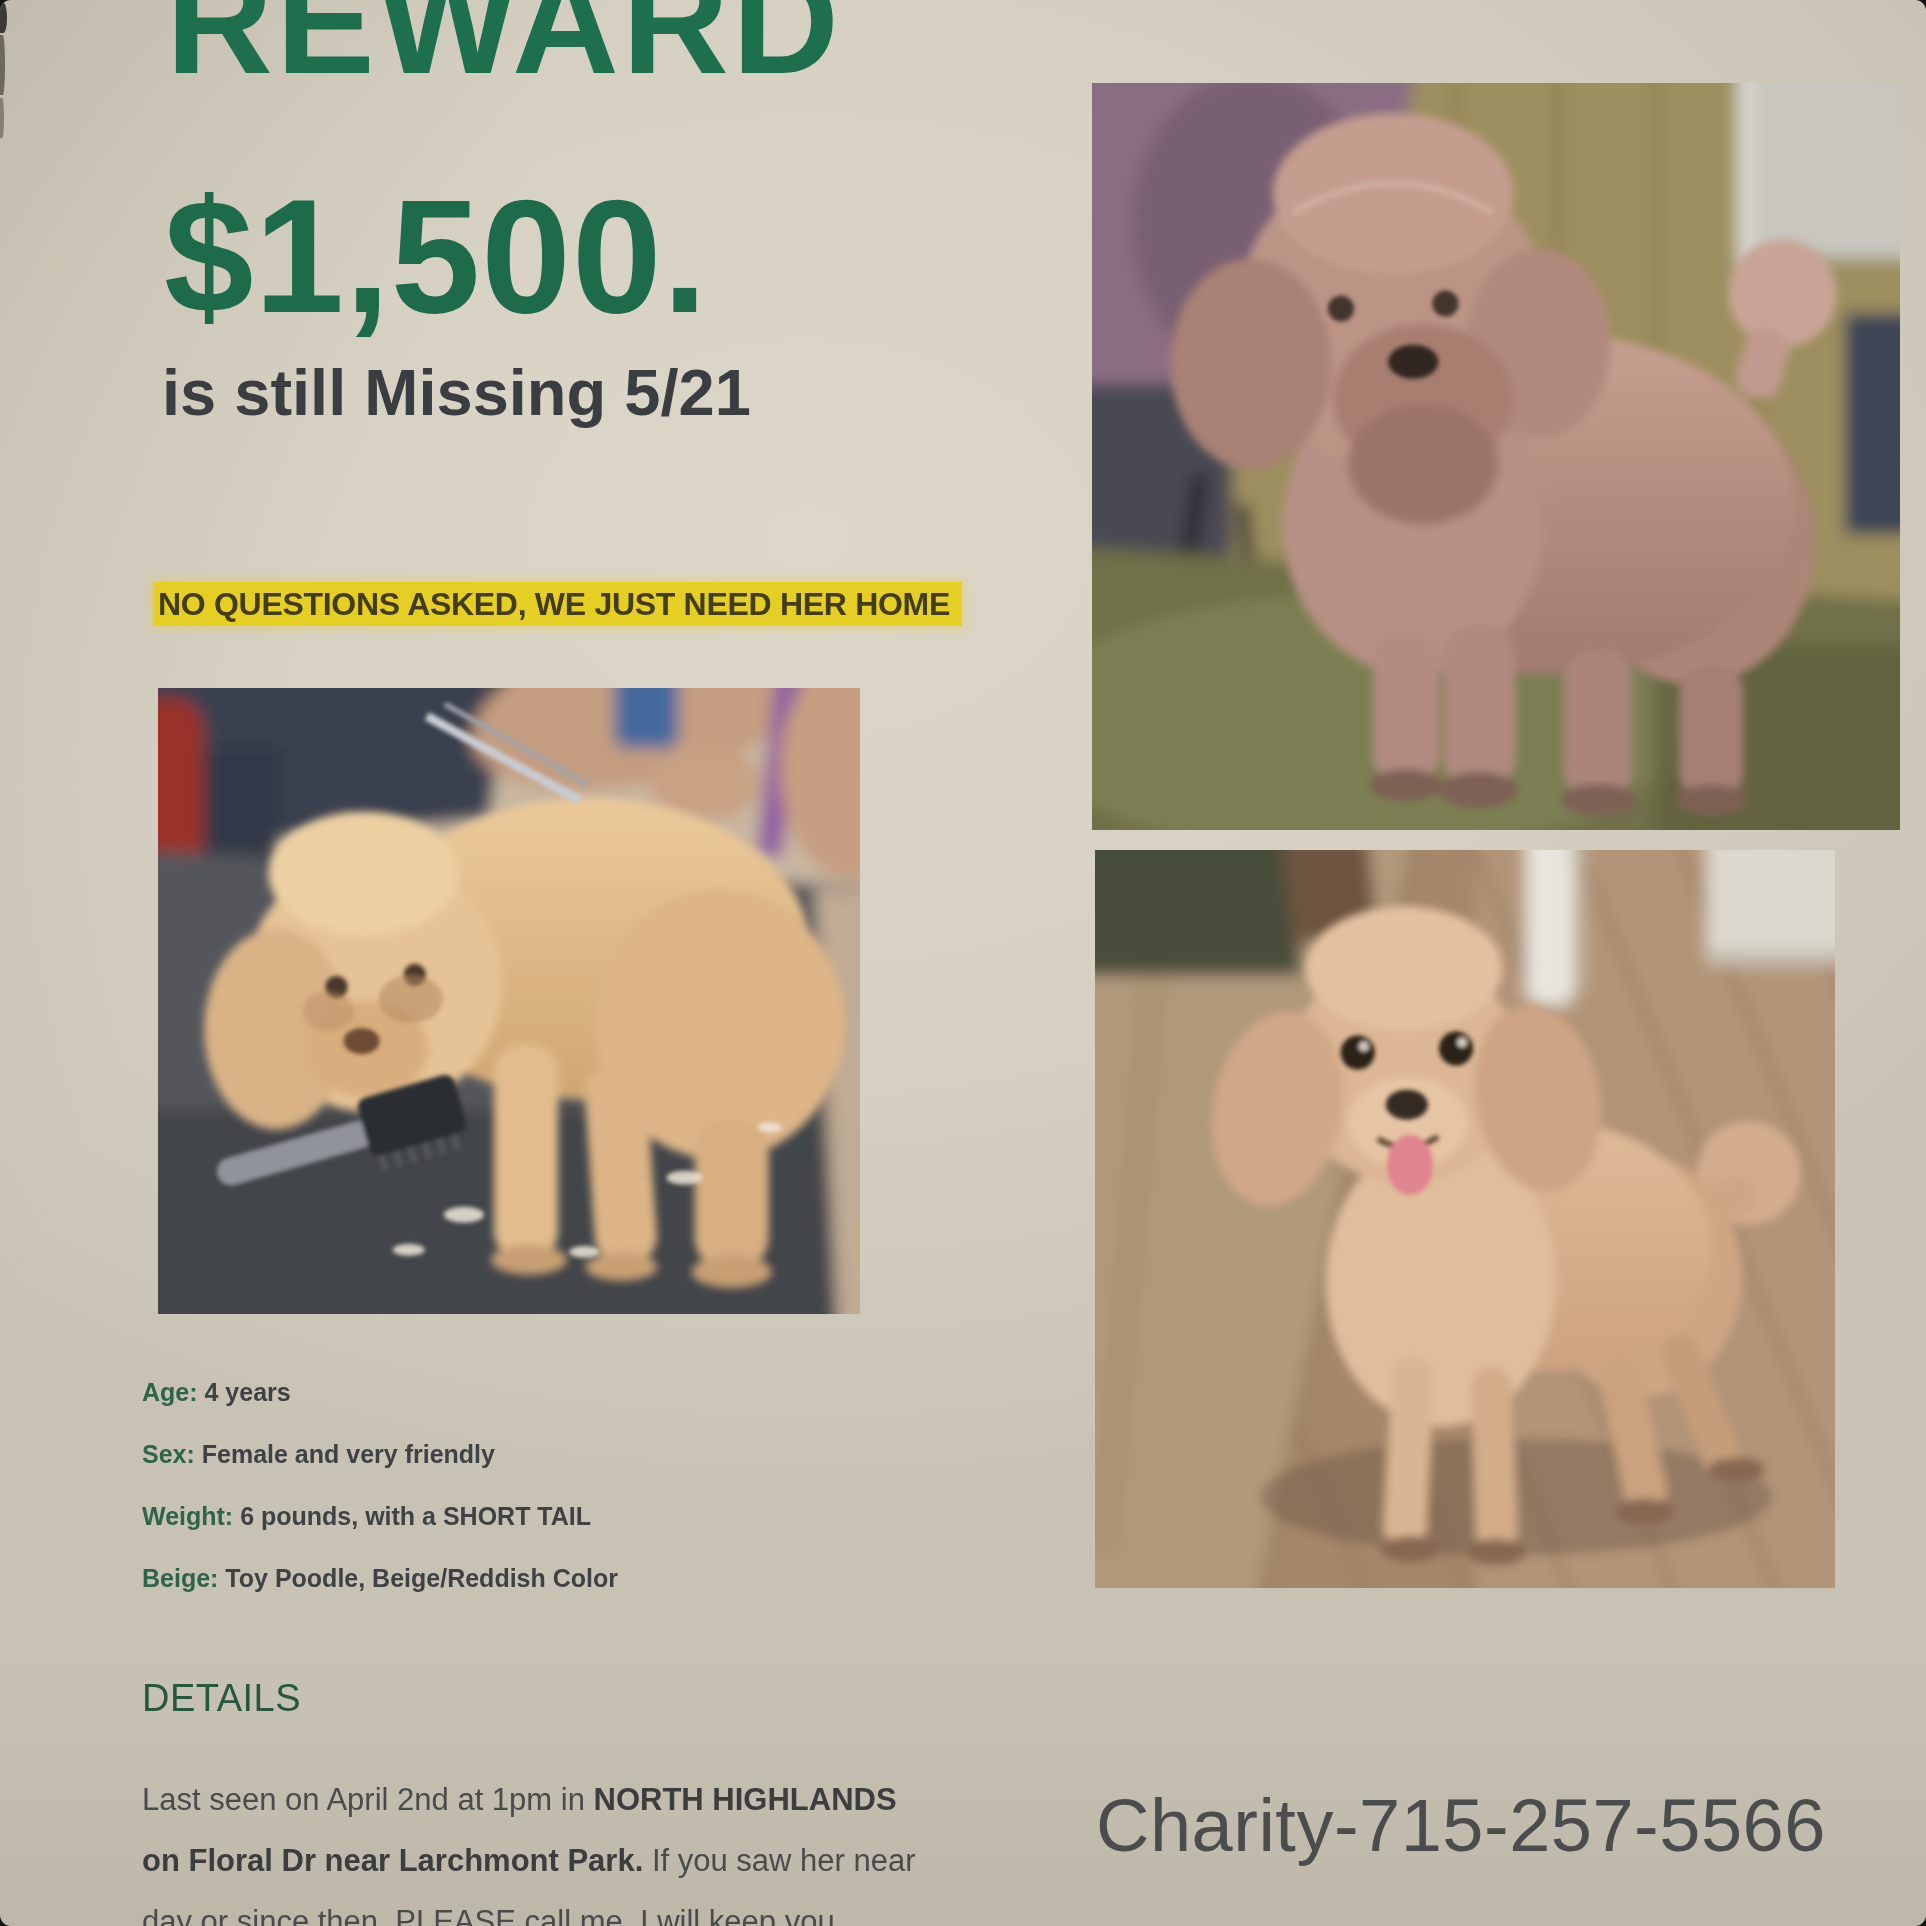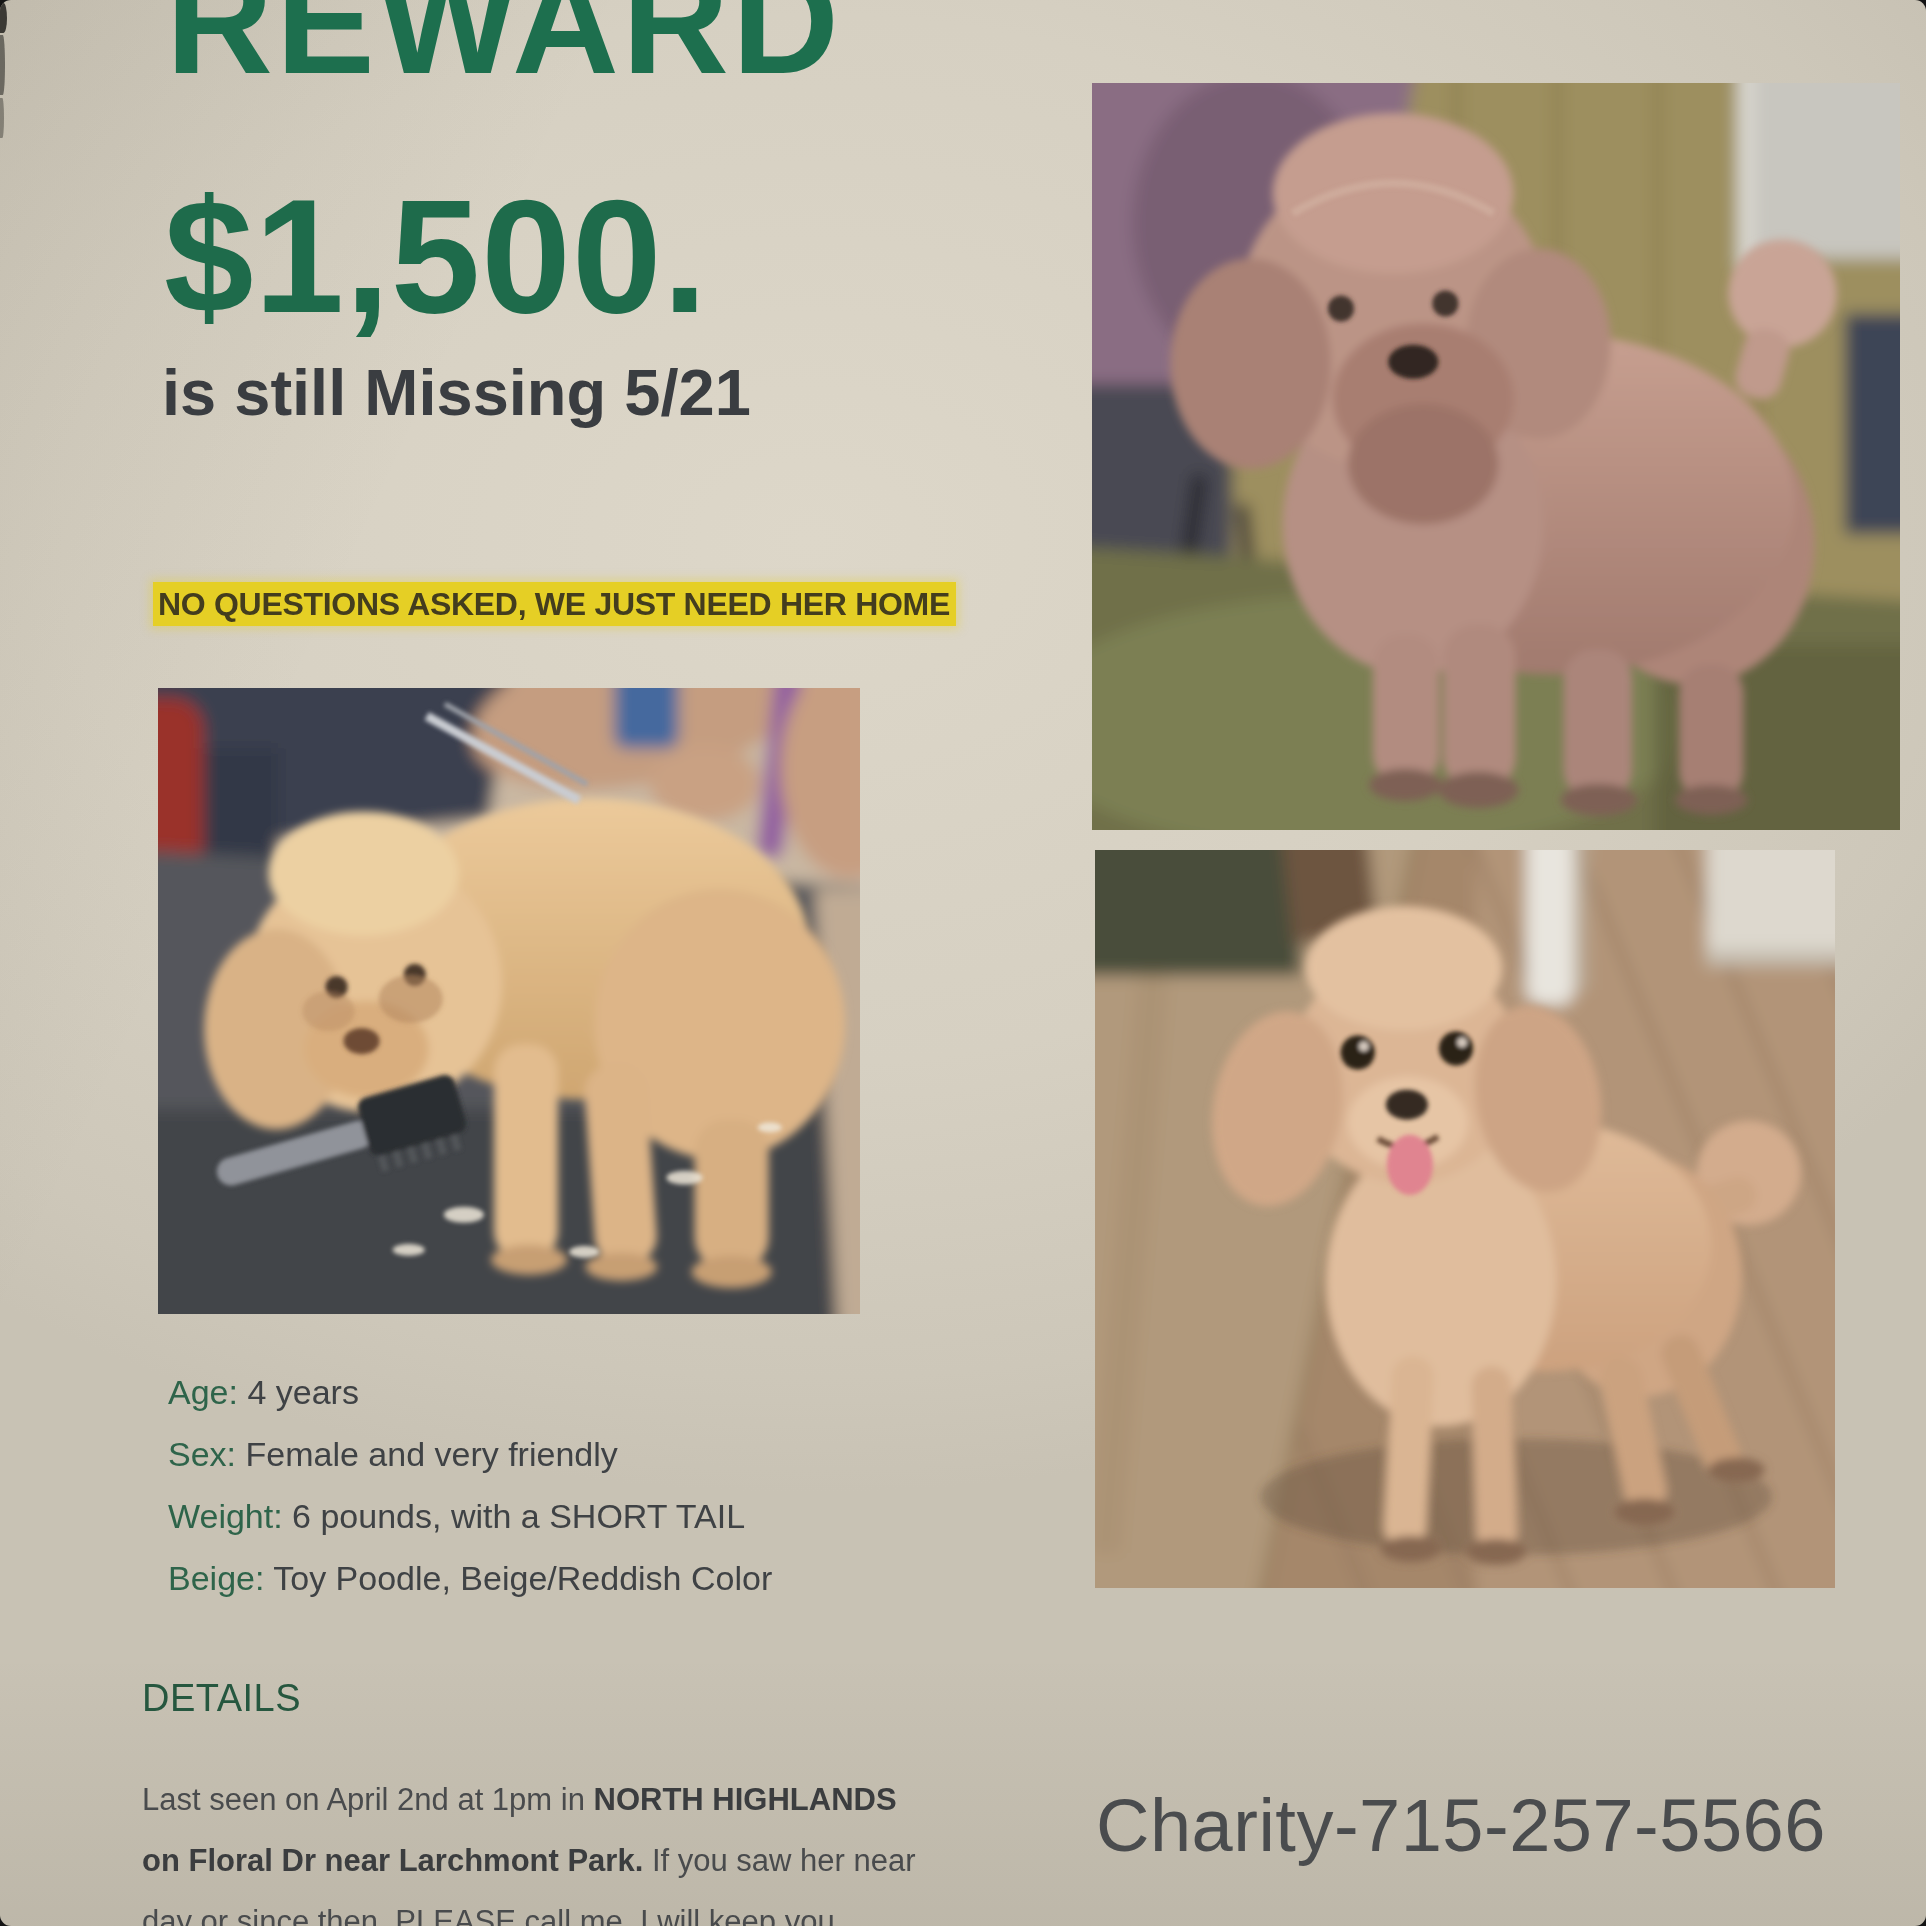--- a/index.html
+++ b/index.html
@@ -19,32 +19,32 @@
   }
   .reward-amount{
     left:164px;top:176px;font-size:161px;font-weight:700;color:#1e6b4b;
     letter-spacing:1px;line-height:1;white-space:nowrap;
   }
   .headline{
     left:162px;top:345px;font-size:65px;font-weight:700;color:#3a3d41;
     line-height:95px;white-space:nowrap;
   }
   .banner{
-    left:153px;top:582px;height:44px;line-height:45px;padding:0 6px 0 5px;
+    left:153px;top:582px;height:44px;line-height:45px;padding:0 12px 0 5px;
     background:#e5cf25;color:#433d1e;font-size:32px;font-weight:700;
     letter-spacing:-0.3px;white-space:nowrap;
     box-shadow:0 0 9px 3px rgba(229,207,37,.35);
   }
   .photo{position:absolute;overflow:hidden;background:#999;}
   #photoGroom{left:158px;top:688px;width:702px;height:626px;}
   #photoFluffy{left:1092px;top:83px;width:808px;height:747px;}
   #photoShort{left:1095px;top:850px;width:740px;height:738px;}
   .photo svg{display:block;width:100%;height:100%;}
   .attrs{left:142px;top:1375px;}
-  .attr-row{height:62px;font-size:34px;line-height:34px;font-weight:400;white-space:nowrap;margin-left:26px;}
+  .attr-row{height:62px;font-size:25px;line-height:34px;font-weight:700;white-space:nowrap;}
   .attr-label{color:#2e644a;}
   .attr-value{color:#3f4245;}
   .details-heading{
     left:142px;top:1677px;font-size:38px;font-weight:400;color:#26573f;letter-spacing:0.5px;
   }
   .para{left:142px;top:1763px;font-size:31px;color:#494b4d;}
   .para-line{line-height:49px;white-space:nowrap;font-weight:400;margin-top:12px;}
   .para-line b{font-weight:700;color:#3b3d3f;}
   .caption{left:1097px;top:1631px;font-size:31px;font-weight:700;color:#3b3e41;}
   .caption div{line-height:49px;white-space:nowrap;}

